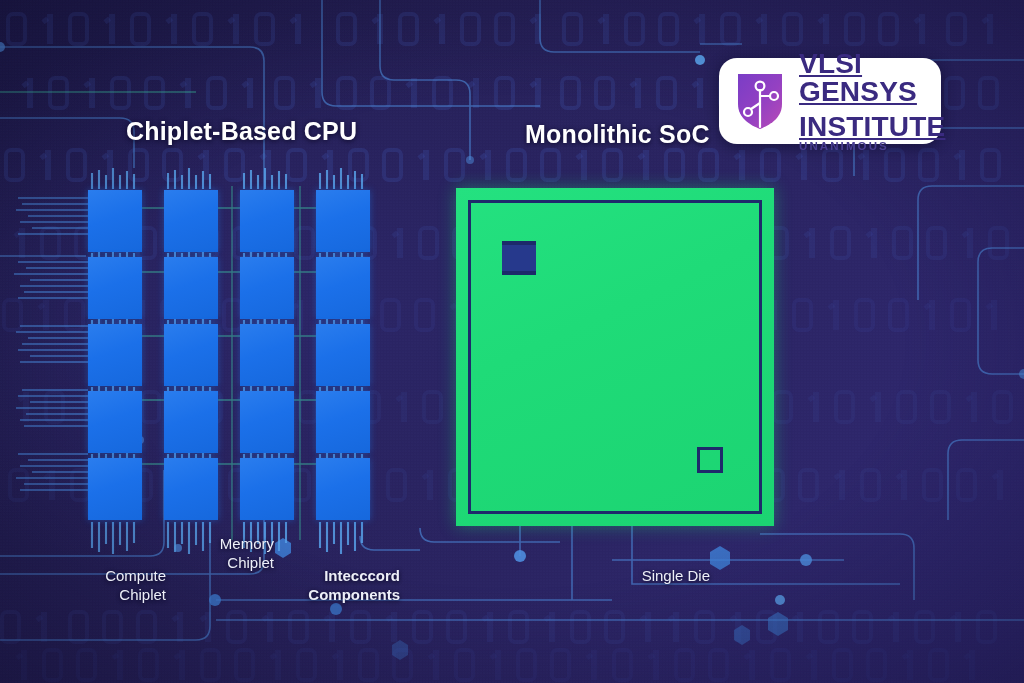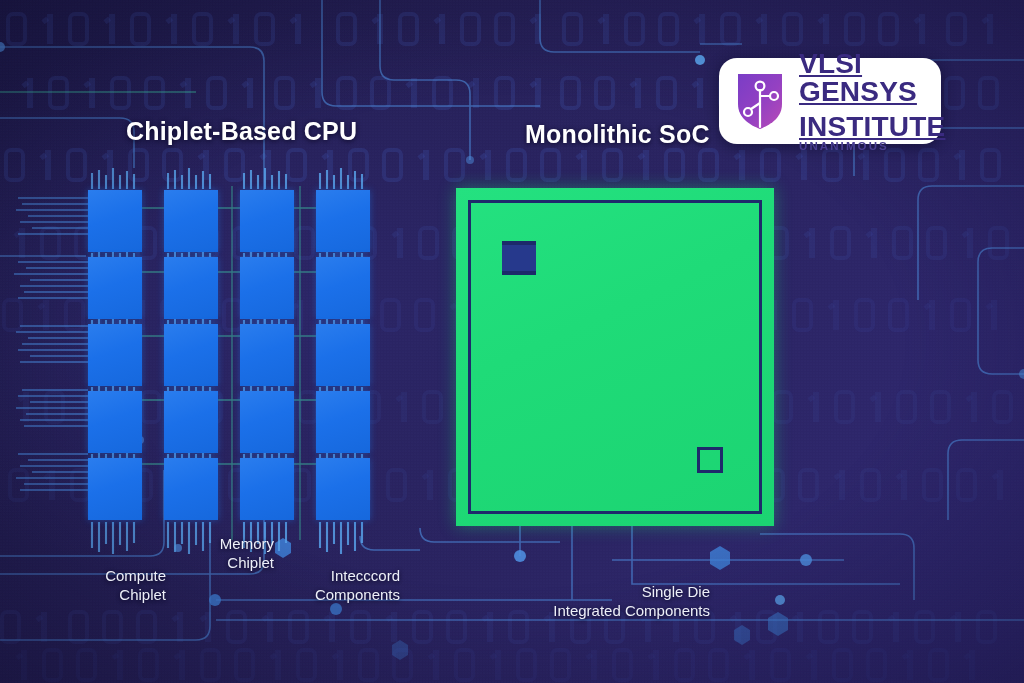--- a/index.html
+++ b/index.html
@@ -81,22 +81,22 @@
     position:absolute;
     color:#EDEFF8;
     font-size:15px;
     line-height:19px;
     text-align:right;
     text-shadow:0 1px 4px rgba(8,5,30,.9);
     white-space:nowrap;
   }
   #cap-compute{ left:70px; top:566px; width:96px; }
   #cap-memory{  left:178px; top:534px; width:96px; }
-  #cap-inter{   left:278px; top:566px; width:122px; }
-  #cap-single{  left:520px; top:582px; width:190px; }
+  #cap-inter{   left:278px; top:566px; width:122px;font-weight:bold; }
+  #cap-single{  left:520px; top:566px; width:190px; }
 
   
   #logo-badge{
     position:absolute; left:719px; top:58px;
     width:222px; height:86px;
     background:#FFFFFF;
     border-radius:18px;
     display:flex; align-items:center;
     padding:0 14px 0 13px;
     box-shadow:0 3px 14px rgba(5,3,25,.45);
@@ -781,21 +781,20 @@
   <div class="caption" id="cap-memory">
     <div>Memory</div>
     <div>Chiplet</div>
   </div>
   <div class="caption" id="cap-inter">
     <div>Intecccord</div>
     <div>Components</div>
   </div>
   <div class="caption" id="cap-single">
     <div>Single Die</div>
-    <div>Integrated Components</div>
   </div>
 
   <div id="logo-badge">
     <svg id="logo-mark" viewBox="0 0 56 62" xmlns="http://www.w3.org/2000/svg">
       <defs>
         <linearGradient id="shieldg" x1="0" y1="0" x2="1" y2="1">
           <stop offset="0%" stop-color="#7A3DC6"></stop>
           <stop offset="55%" stop-color="#9441C2"></stop>
           <stop offset="100%" stop-color="#B94AB6"></stop>
         </linearGradient>

